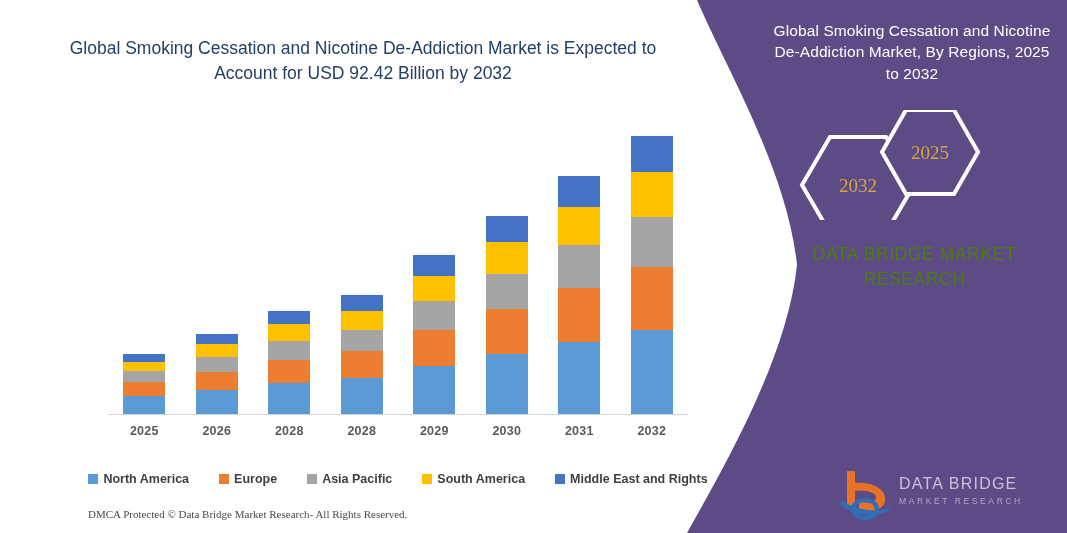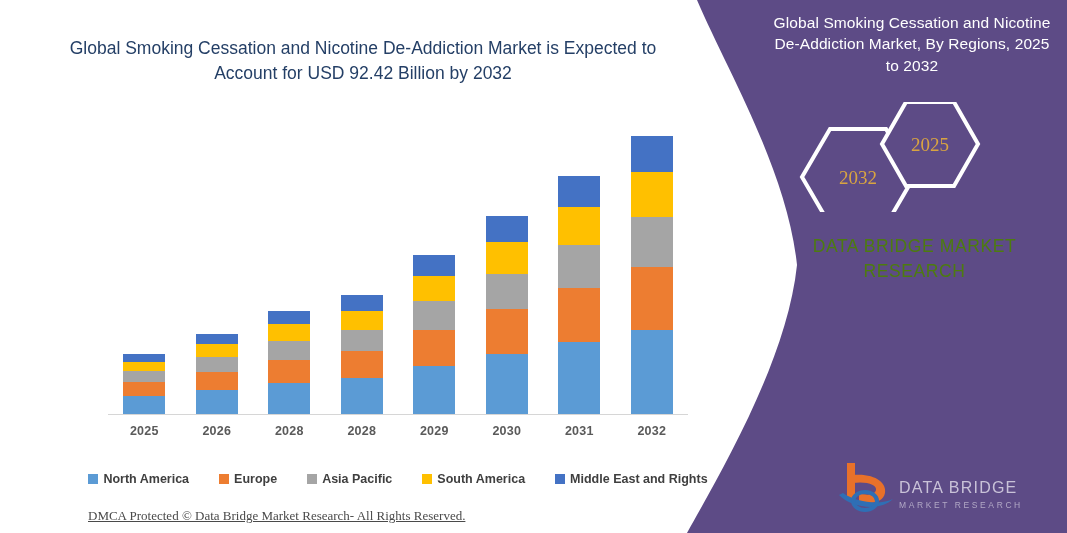--- a/index.html
+++ b/index.html
@@ -12,21 +12,21 @@
   }
 
   
   .purple-panel{
     position:absolute; top:0; right:0; width:400px; height:533px;
     z-index:1; pointer-events:none;
   }
   .purple-panel svg{ display:block; width:100%; height:100%; }
 
   .panel-content{
-    position:absolute; top:4px; right:0; width:400px; height:406px; z-index:2;
+    position:absolute; top:12px; right:0; width:400px; height:406px; z-index:2;
   }
 
   .panel-title{
     position:absolute; left:100px; top:8px; width:290px;
     text-align:center; color:#ffffff;
     font-size:15.5px; line-height:1.38; font-weight:400;
     letter-spacing:.1px;
   }
 
   
@@ -41,21 +41,21 @@
     position:absolute; left:105px; top:230px; width:285px;
     text-align:center; color:#4d7c0f;
     font-size:17.5px; line-height:1.45; letter-spacing:.6px;
   }
 
   
   .logo-block{
     position:absolute; left:170px; top:455px; width:215px; height:60px;
   }
   .logo-mark{ position:absolute; left:0; top:2px; width:58px; height:52px; }
-  .logo-text{ position:absolute; left:62px; top:8px;margin-top:12px; }
+  .logo-text{ position:absolute; left:62px; top:8px; }
   .logo-text-top{
     color:#c9c2d8; font-size:16px; letter-spacing:1.2px; font-weight:400;
     line-height:1.1;
   }
   .logo-text-bot{
     color:#b2a9c6; font-size:8.5px; letter-spacing:2.6px; margin-top:3px;
   }
 
   
   .chart-area{ position:absolute; left:8px; top:0; width:700px; height:533px; z-index:0; }
@@ -97,21 +97,21 @@
   .legend-item{ display:flex; align-items:center; gap:5px; }
   .legend-swatch{ width:10px; height:10px; display:block; }
   .legend-text{ font-size:12.5px; font-weight:bold; color:#3f3f3f; white-space:nowrap; }
 
   .footer{
     position:absolute; left:80px; top:508px; width:600px;
     display:flex; justify-content:space-between; align-items:center;
   }
   .footer-text{
     font-family:"Liberation Serif", serif;
-    font-size:13px; color:#4a4a4a; white-space:nowrap;text-decoration:underline;
+    font-size:11px; color:#4a4a4a; white-space:nowrap;
   }
 </style>
 </head>
 <body>
 
 <div class="chart-area">
 
   <div class="chart-title">Global Smoking Cessation and Nicotine De-Addiction Market is Expected to Account for USD 92.42 Billion by 2032</div>
 
   <div class="axis-line"></div>

